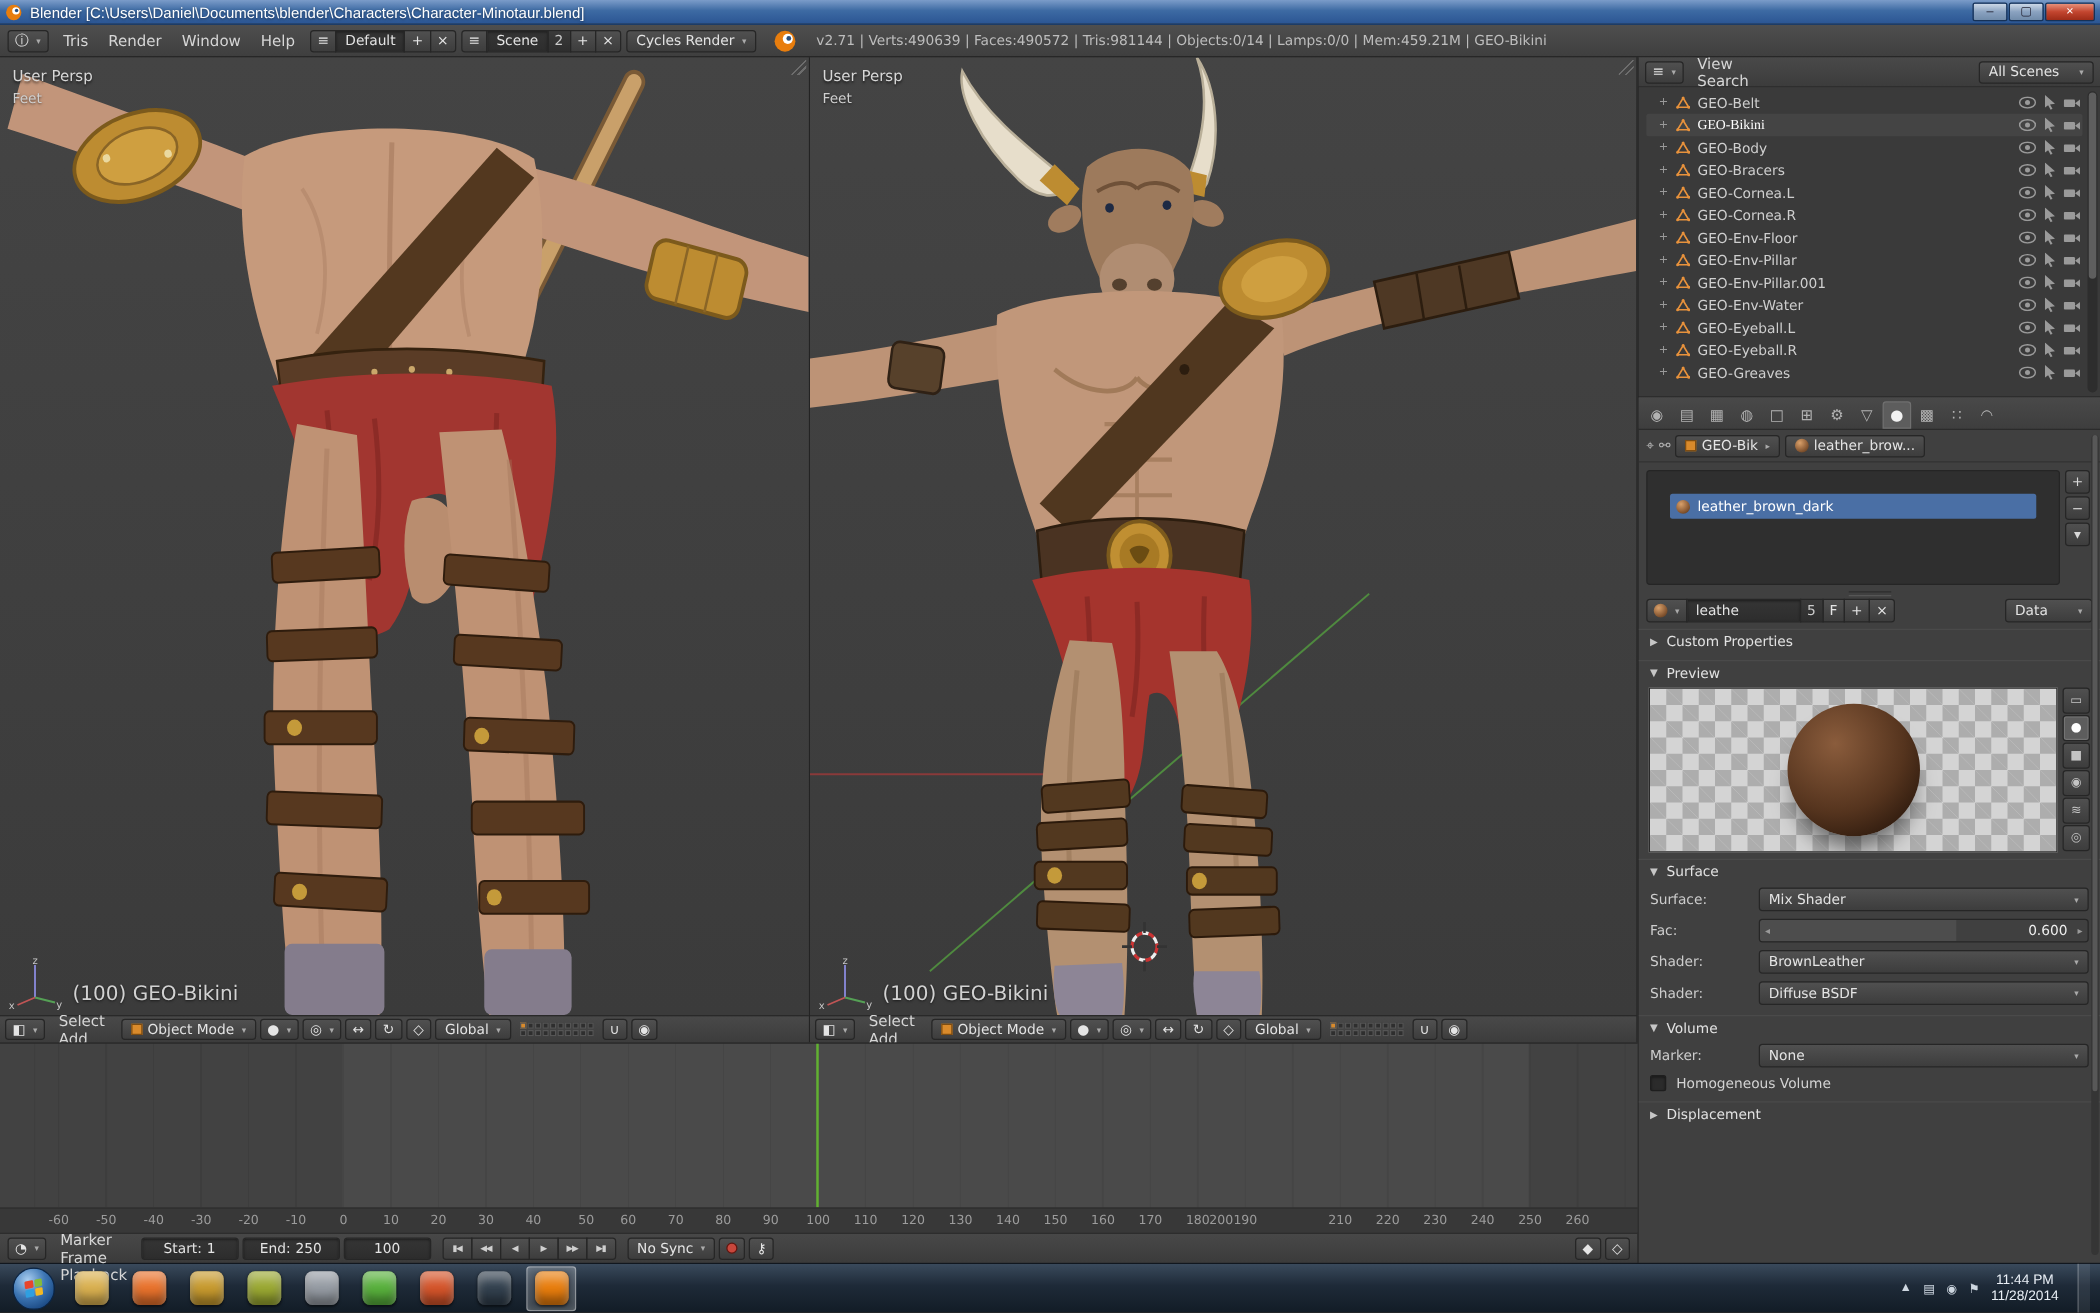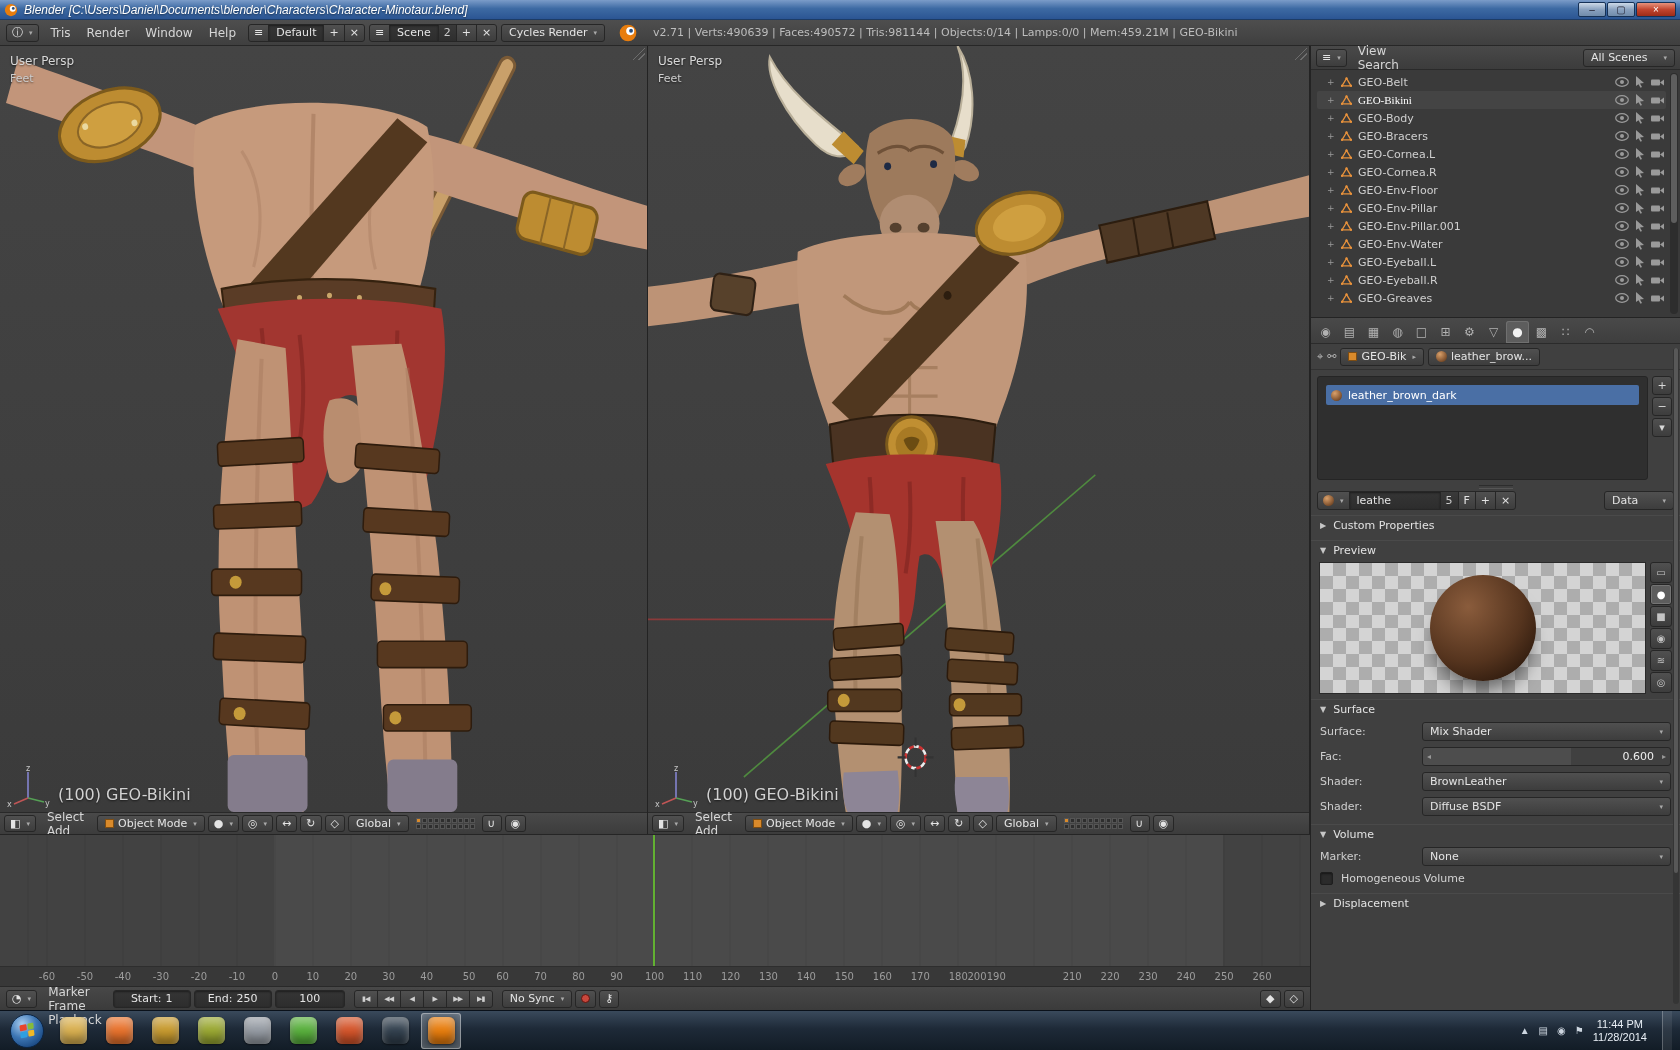--- a/index.html
+++ b/index.html
@@ -3,21 +3,21 @@
 <meta charset="utf-8">
 <style>
   *{margin:0;padding:0;box-sizing:border-box;}
   html,body{width:1680px;height:1050px;overflow:hidden;background:#222;
     font-family:"DejaVu Sans",sans-serif;font-size:12px;color:#ddd;}
   svg{display:block;}
   
   #title-bar{height:20px;background:linear-gradient(#7b9cc9,#3d6aa3 45%,#2b5593);
     display:flex;align-items:center;padding:0 4px;gap:6px;color:#fff;
     font-family:"Liberation Sans",sans-serif;font-size:12px;border-bottom:1px solid #1d3c66;}
-  #win-title{text-shadow:0 1px 2px rgba(0,0,0,.5);white-space:nowrap;font-style:italic;}
+  #win-title{text-shadow:0 1px 2px rgba(0,0,0,.5);white-space:nowrap;}
   .win-controls{margin-left:auto;display:flex;gap:1px;}
   .win-btn{width:28px;height:15px;display:flex;align-items:center;justify-content:center;
     font-size:10px;line-height:1;border:1px solid #163156;border-radius:2px;
     background:linear-gradient(#cdd9e8,#8aa2c0 50%,#718cab);color:#223;}
   .win-btn.close{background:linear-gradient(#e8927c,#c2452f 50%,#9e2c18);color:#fff;width:40px;}
   
   .btn{display:inline-flex;align-items:center;gap:4px;height:18px;padding:0 7px;
     background:linear-gradient(#505050,#3d3d3d);border:1px solid #262626;border-radius:3px;
     color:#e4e4e4;font-size:11px;white-space:nowrap;cursor:default;}
   .btn .arrow{font-size:7px;color:#aaa;margin-left:2px;}
@@ -97,21 +97,21 @@
   .o-scroll .thumb{position:absolute;left:1px;right:1px;top:1px;height:62%;background:#5e5e5e;border-radius:4px;}
   
   #properties{flex:1;display:flex;flex-direction:column;background:#404040;position:relative;min-height:0;}
   #prop-tabs{height:26px;display:flex;align-items:flex-end;gap:1px;padding:2px 3px 0 3px;
     background:linear-gradient(#494949,#3e3e3e);border-bottom:1px solid #2b2b2b;}
   .ptab{width:23px;height:22px;display:flex;align-items:center;justify-content:center;
     color:#b2b2b2;font-size:12px;border-radius:3px 3px 0 0;}
   .ptab.active{background:#5d5d5d;color:#f2f2f2;box-shadow:inset 0 0 0 1px #707070;}
   #prop-context{height:26px;display:flex;align-items:center;gap:4px;padding:0 6px;border-bottom:1px solid #323232;}
   #slot-area{display:flex;gap:4px;padding:6px 6px 2px 6px;}
-  .slot-list{flex:1;height:104px;background:#2f2f2f;border:1px solid #252525;border-radius:3px;padding:8px;}
+  .slot-list{flex:1;height:92px;background:#2f2f2f;border:1px solid #252525;border-radius:3px;padding:18px;}
   .slot-row{height:20px;display:flex;align-items:center;gap:6px;padding:0 5px;border-radius:2px;font-size:11px;}
   .slot-row.selected{background:#4a6fa5;color:#fff;}
   .sphere-ico{width:11px;height:11px;border-radius:50%;
     background:radial-gradient(circle at 35% 30%,#d9a06a,#8a5a34 60%,#4e2f17);}
   .slot-btns{width:22px;display:flex;flex-direction:column;gap:2px;}
   .mini-btn{width:20px;height:19px;display:flex;align-items:center;justify-content:center;
     background:linear-gradient(#505050,#3d3d3d);border:1px solid #262626;border-radius:3px;
     color:#d8d8d8;font-size:11px;}
   .grip{height:9px;display:flex;align-items:center;justify-content:center;}
   .grip span{width:34px;height:4px;border-top:1px solid #2d2d2d;border-bottom:1px solid #565656;}
@@ -127,21 +127,21 @@
     background-image:linear-gradient(45deg,#adadad 25%,transparent 25%,transparent 75%,#adadad 75%),
                      linear-gradient(45deg,#adadad 25%,transparent 25%,transparent 75%,#adadad 75%);
     background-position:0 0,13px 13px;background-size:26px 26px;overflow:hidden;}
   .preview-sphere{position:absolute;left:50%;top:50%;width:106px;height:106px;margin:-53px 0 0 -53px;
     border-radius:50%;background:radial-gradient(circle at 36% 30%,#8a5c3c,#55341e 55%,#2c190d 85%);
     box-shadow:0 16px 18px -6px rgba(0,0,0,.5);}
   #preview-types{width:22px;display:flex;flex-direction:column;gap:1px;}
   .pt-btn{height:21px;display:flex;align-items:center;justify-content:center;font-size:10px;color:#c4c4c4;
     background:linear-gradient(#505050,#3d3d3d);border:1px solid #262626;border-radius:3px;}
   .pt-btn.active{background:#5d5d5d;color:#fff;box-shadow:inset 0 0 0 1px #747474;}
-  .prow{display:flex;align-items:center;gap:20px;padding:3px 9px;}
+  .prow{display:flex;align-items:center;gap:5px;padding:3px 9px;}
   .plabel{width:82px;font-size:11px;color:#cdcdcd;}
   .pfield{flex:1;height:19px;}
   .pfield.menu{justify-content:space-between;}
   .num{position:relative;display:flex;align-items:center;justify-content:flex-end;
     padding:0 16px;border:1px solid #262626;border-radius:3px;font-size:11px;color:#eee;overflow:hidden;}
   .num::before{content:"";position:absolute;left:0;top:0;bottom:0;width:60%;background:rgba(255,255,255,.07);}
   .sarrow{position:absolute;font-size:8px;color:#999;}
   .sarrow.l{left:4px;} .sarrow.r{right:4px;}
   .chk-row{gap:8px;}
   .chk{width:13px;height:13px;background:#2b2b2b;border:1px solid #1e1e1e;border-radius:2px;

